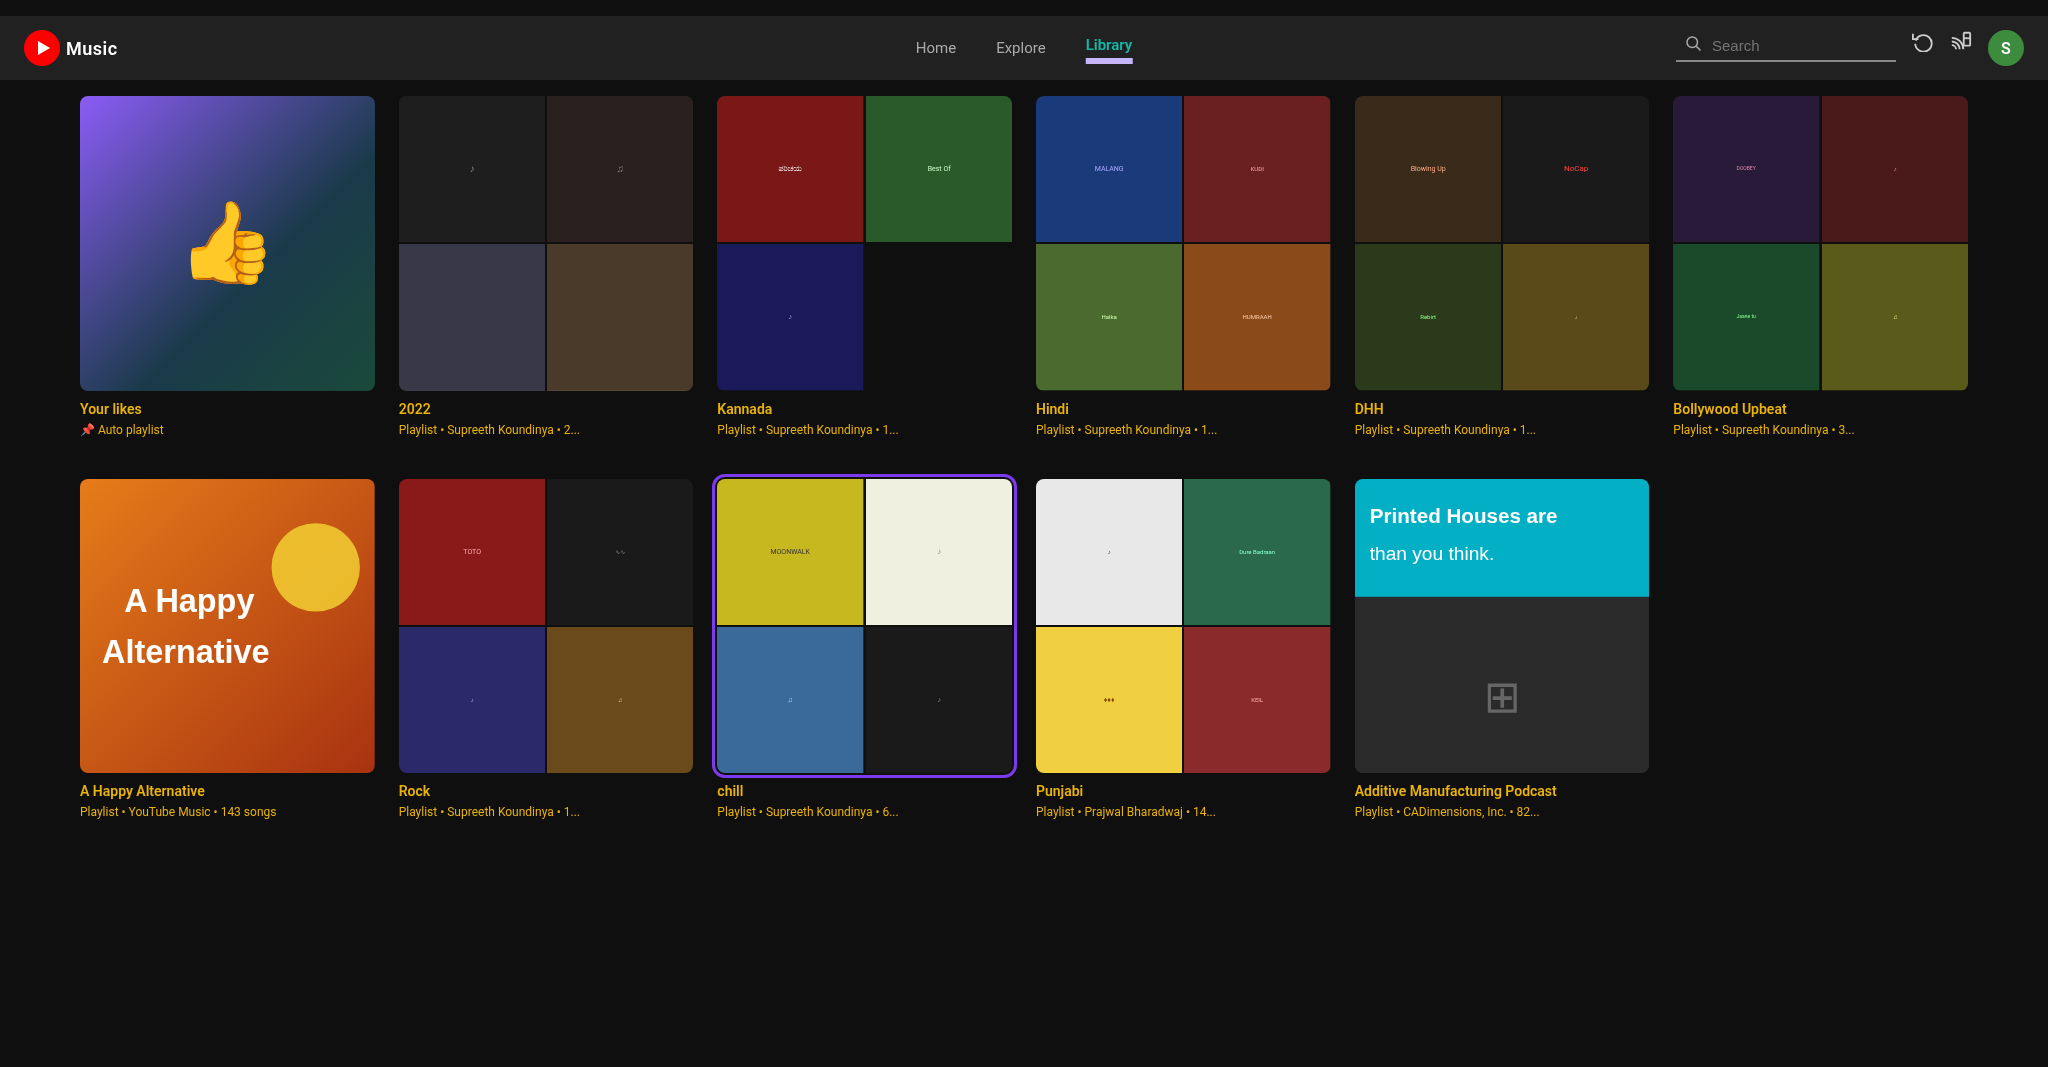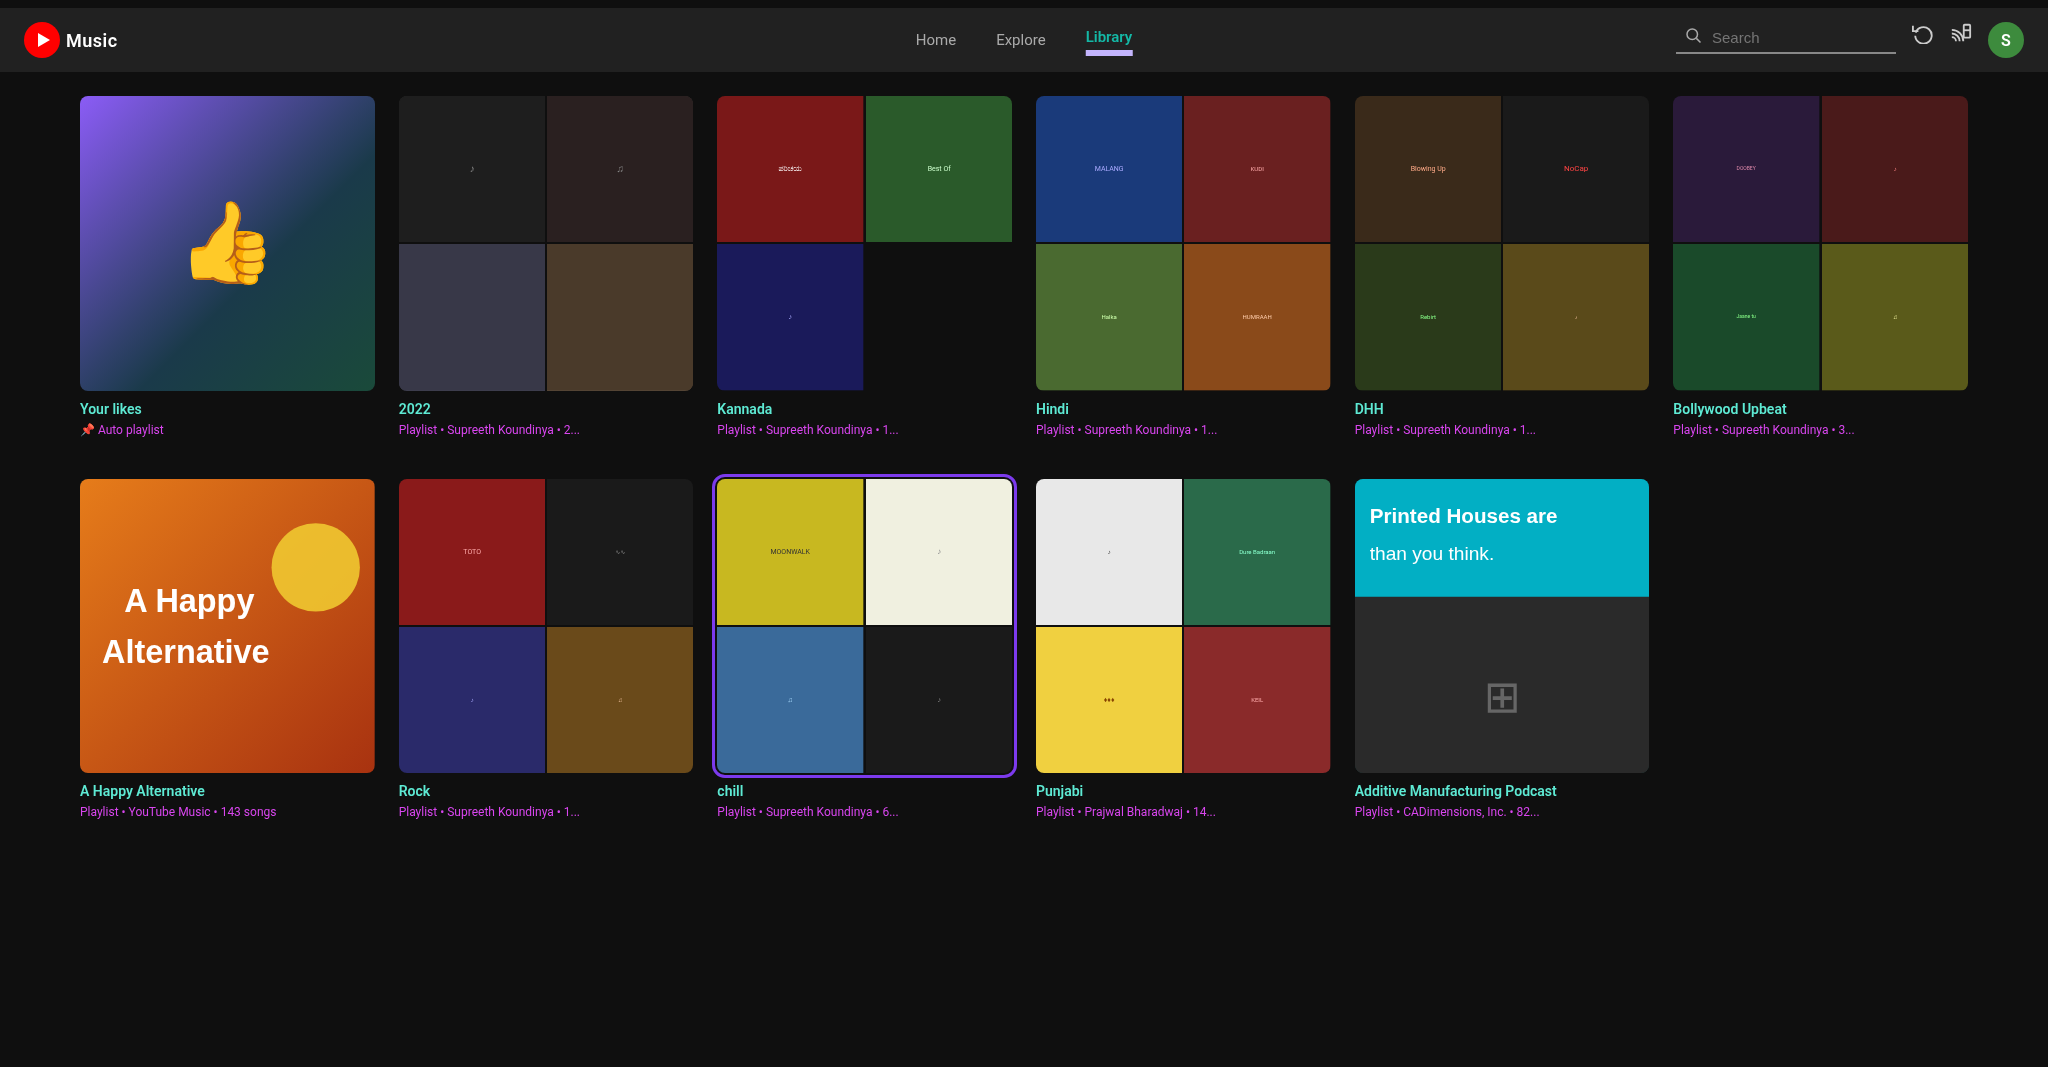--- a/index.html
+++ b/index.html
@@ -13,21 +13,21 @@
 
     
     .header {
       display: flex;
       align-items: center;
       justify-content: space-between;
       padding: 0 24px;
       height: 64px;
       background: #212121;
       position: sticky;
-      top: 8px;
+      top: 16px;
       z-index: 100;
     }
     .header-left {
       display: flex;
       align-items: center;
       gap: 6px;
     }
     .yt-logo {
       width: 36px;
       height: 36px;
@@ -147,29 +147,29 @@
     
     .card-selected .card-thumb {
       outline: 3px solid #8b5cf6;
       outline-offset: 2px;
       border-radius: 8px;
     }
 
     .card-title {
       font-size: 14px;
       font-weight: 600;
-      color: #5eead4;
+      color: #eab308;
       margin-bottom: 4px;
       white-space: nowrap;
       overflow: hidden;
       text-overflow: ellipsis;
     }
     .card-subtitle {
       font-size: 12px;
-      color: #d946ef;
+      color: #eab308;
       white-space: nowrap;
       overflow: hidden;
       text-overflow: ellipsis;
       line-height: 1.5;
     }
 
     
     .grid-2x2 {
       display: grid;
       grid-template-columns: 1fr 1fr;

